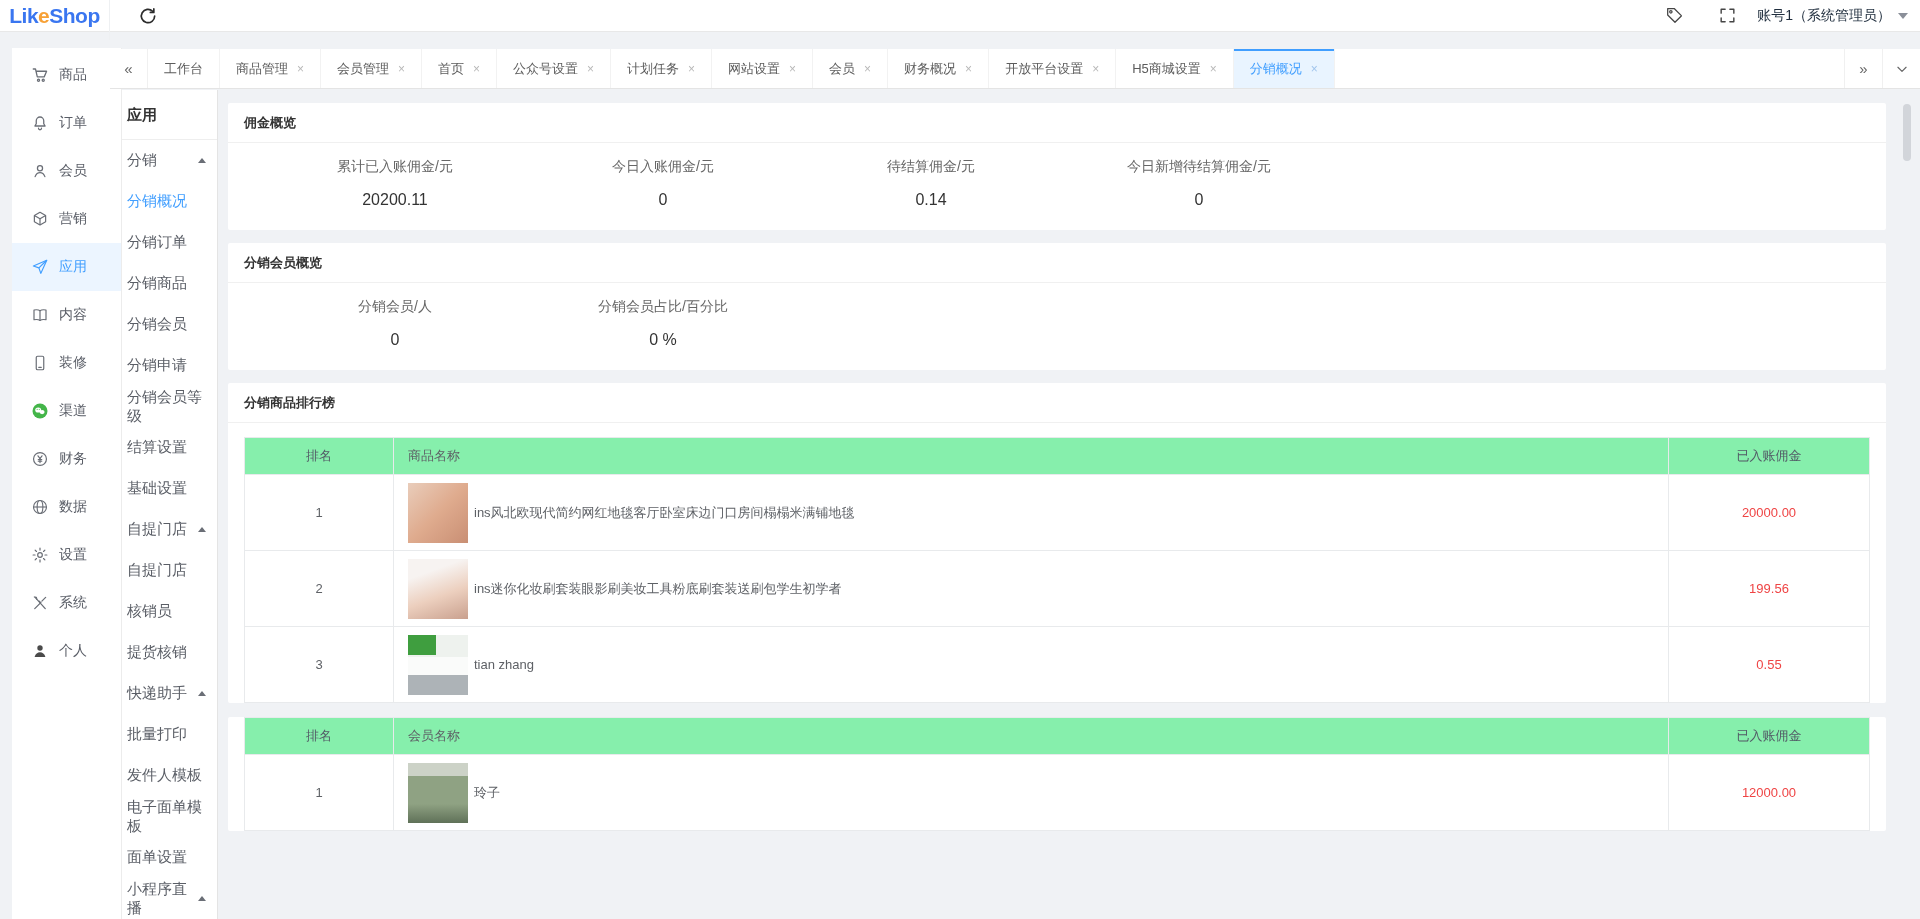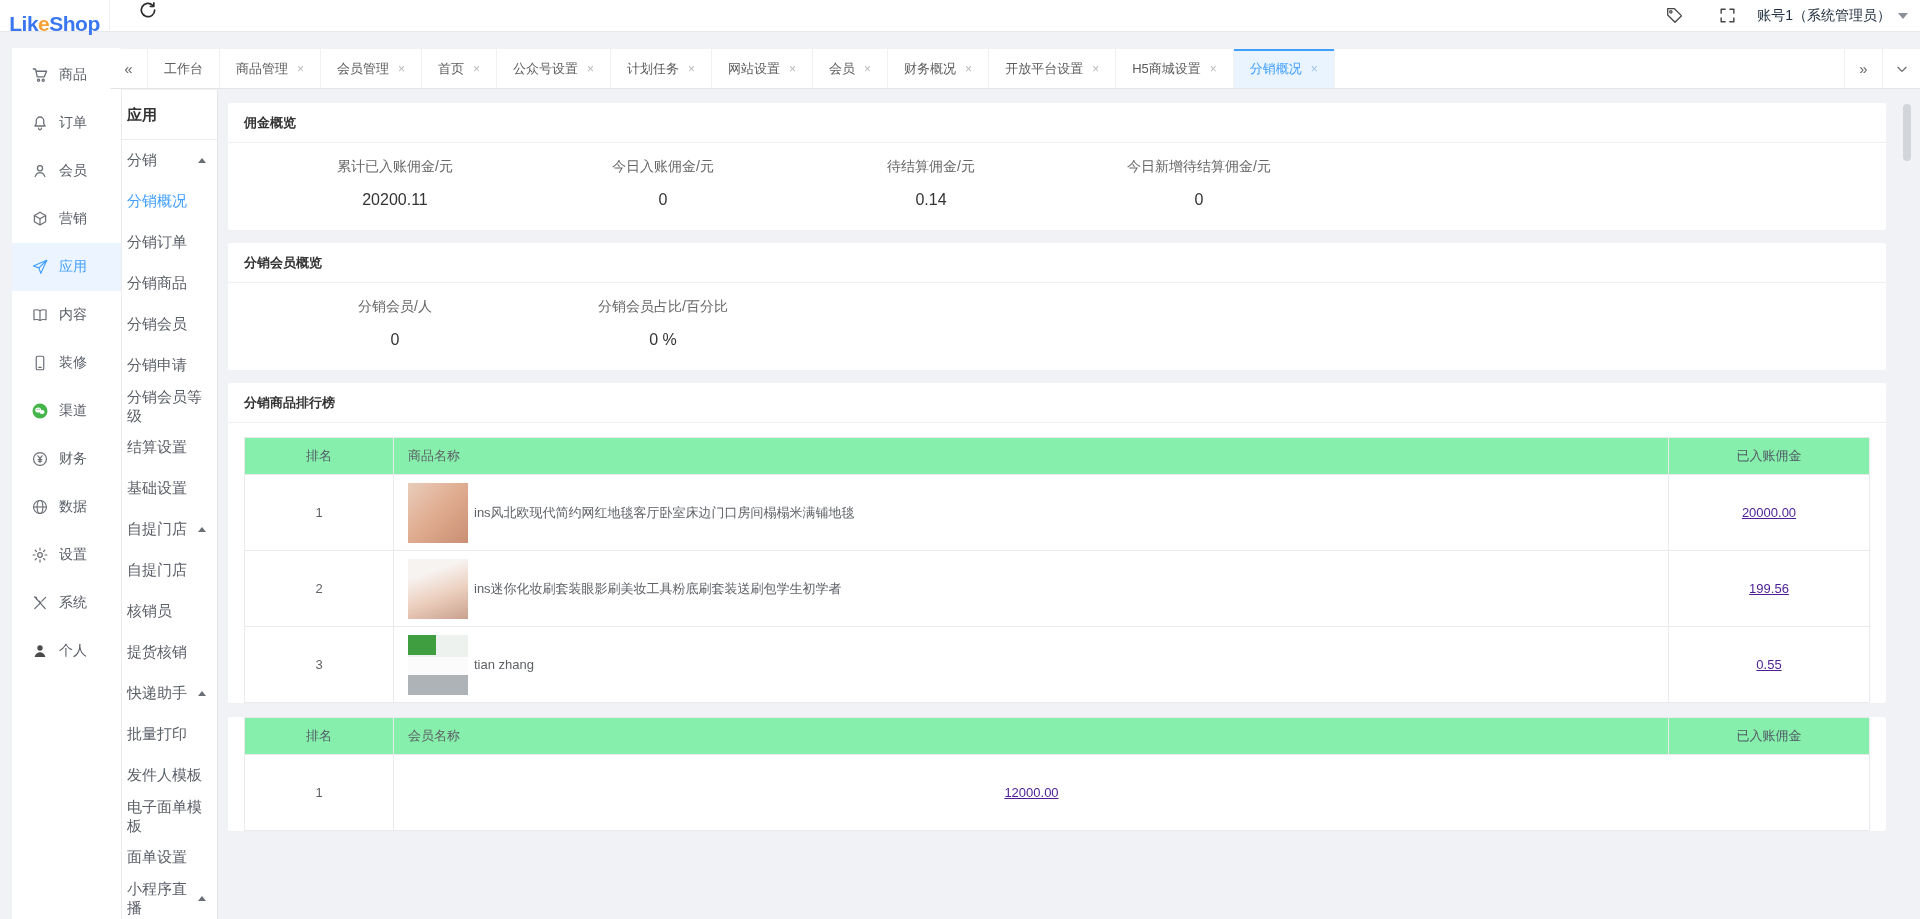--- a/index.html
+++ b/index.html
@@ -6,21 +6,21 @@
   html,body { width:1920px; height:919px; overflow:hidden; }
   body {
     font-family: "Liberation Sans", "DejaVu Sans", sans-serif;
     background:#f0f2f5; color:#333; font-size:13px;
     position:relative;
   }
   .app { position:absolute; inset:0; width:1920px; height:919px; }
 
   
   .topbar { position:absolute; top:0; left:0; right:0; height:32px; background:#fff;
-            border-bottom:1px solid #e8e8e8; display:flex; z-index:30; }
+            border-bottom:1px solid #e8e8e8; display:flex; align-items:center; z-index:30; }
   .logo-box { width:110px; height:48px; display:flex; align-items:center; justify-content:center;
               border-right:1px solid #eef0f2; }
   .logo-text { font-size:21px; font-weight:bold; letter-spacing:-0.5px; }
   .logo-blue { color:#3a76f0; } .logo-orange { color:#f7a136; }
   .refresh-btn { margin-left:28px; width:20px; height:20px; color:#2b2b2b; cursor:pointer; }
   .topbar-right { margin-left:auto; display:flex; align-items:center; padding-right:12px; }
   .top-icon { width:19px; height:19px; color:#454545; cursor:pointer; }
   .icon-gap { margin-left:34px; }
   .account { margin-left:20px; display:flex; align-items:center; cursor:pointer; }
   .account-name { font-size:14px; color:#1f2d3d; }
@@ -77,21 +77,21 @@
 
   .rank-table { margin:14px 16px 14px 16px; border:1px solid #e8eaec; }
   .t-row { display:grid; grid-template-columns:149px 1fr 200px; align-items:stretch; }
   .t-head { background:#86efac; height:36px; font-size:13px; color:#525a66; }
   .t-body-row { height:76px; border-top:1px solid #e8eaec; }
   .t-cell { display:flex; align-items:center; }
   .t-cell.center { justify-content:center; }
   .t-cell.b-r { border-right:1px solid #e8eaec; }
   .t-name { padding-left:14px; gap:6px; color:#5e6166; }
   .t-rank { color:#5e6166; }
-  .t-val { color:#4c1d95; justify-content:center;text-decoration:underline; }
+  .t-val { color:#ef4444; justify-content:center; }
   .prod-img { width:60px; height:60px; flex:none; }
   .img-carpet { background:linear-gradient(135deg,#e9cdbb 0%,#dfab8e 50%,#c98f74 100%); }
   .img-brush  { background:linear-gradient(160deg,#f7f3f1 25%,#eccfbe 60%,#c9a08e 100%); }
   .img-mop    { background-image:linear-gradient(90deg,#3f9e3f 0 46%,rgba(0,0,0,0) 46%),
                 linear-gradient(180deg,#eef2ee 0 36%,#fafbfa 36% 66%,#adb3b7 66% 100%);
                 background-size:100% 34%,100% 100%; background-repeat:no-repeat; }
   .img-tree   { background:linear-gradient(180deg,#ccd2c7 0 22%,#8fa283 22% 68%,#5f7158 100%); }
 
   .v-scrollbar { position:absolute; top:104px; right:9px; width:8px; height:57px;
                  background:#d2d5da; border-radius:4px; z-index:40; cursor:pointer; }
@@ -467,20 +467,24 @@
 
     <div class="card">
       <div class="rank-table">
         <div class="t-row t-head">
           <div class="t-cell center b-r">排名</div>
           <div class="t-cell t-name b-r">会员名称</div>
           <div class="t-cell center">已入账佣金</div>
         </div>
         <div class="t-row t-body-row">
           <div class="t-cell center b-r t-rank">1</div>
+          <div class="t-cell t-name b-r">
+            <span class="prod-img img-tree"></span>
+            <span>玲子</span>
+          </div>
           <div class="t-cell t-val">12000.00</div>
         </div>
       </div>
     </div>
 
   </div>
 
   <div class="v-scrollbar"></div>
 
 </div>

